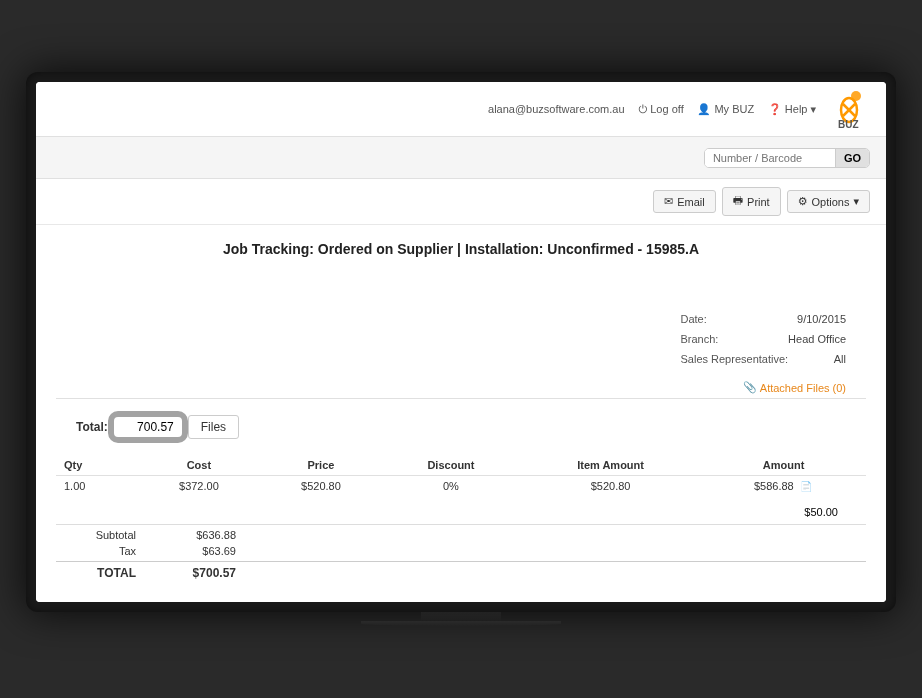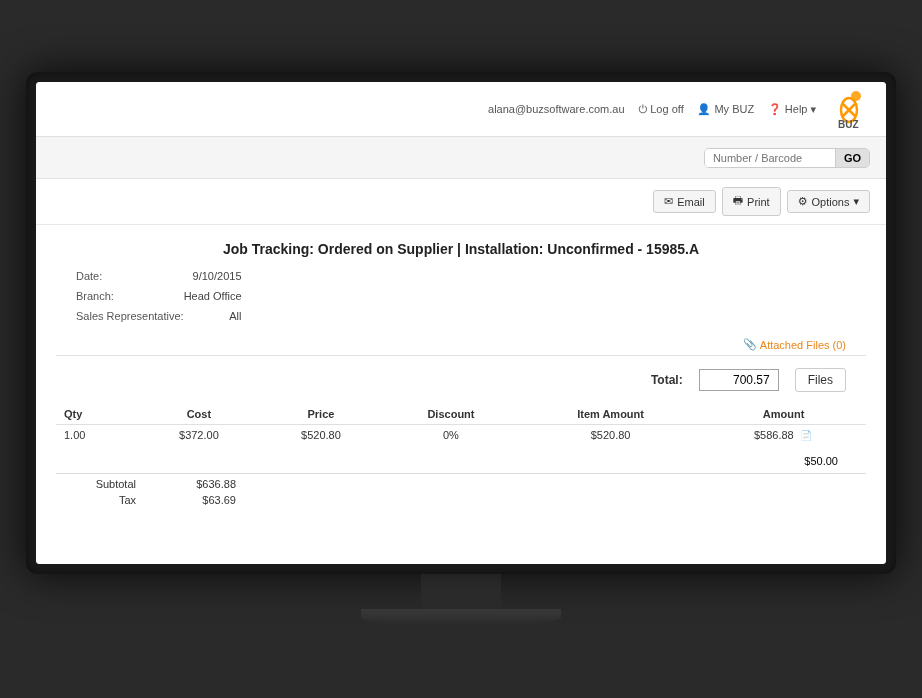--- a/index.html
+++ b/index.html
@@ -172,23 +172,24 @@
     .doc-title {
       text-align: center;
       font-size: 14px;
       font-weight: bold;
       color: #222;
       padding: 16px 0 10px 0;
     }
 
     .doc-meta {
       display: flex;
-      justify-content: flex-start;
+      justify-content: flex-end;
       padding: 0 20px;
       margin-bottom: 8px;
+      margin-top: 43px;
     }
 
     .doc-meta-left {
       font-size: 11px;
       color: #444;
       line-height: 1.8;
     }
 
     .doc-meta-right {
       font-size: 11px;
@@ -213,36 +214,35 @@
       font-size: 11px;
       color: #e8871a;
       text-decoration: none;
       display: flex;
       align-items: center;
       gap: 3px;
     }
 
     .total-row {
       display: flex;
-      justify-content: flex-end;
       align-items: center;
       padding: 6px 20px;
-      gap: 16px;
+      gap: 0;
       margin-bottom: 6px;
     }
 
     .total-label {
       font-size: 12px;
       color: #333;
       font-weight: bold;
     }
 
     .total-input {
-      border: 1px solid #a3a3a3;
-      border-radius: 0;
+      border: 6px solid #a3a3a3;
+      border-radius: 10px;
       padding: 3px 8px;
       font-size: 12px;
       width: 80px;
       text-align: right;
     }
 
     .apply-btn {
       background: #fff;
       border: 1px solid #ccc;
       border-radius: 3px;
@@ -457,20 +457,24 @@
           </div>
           <hr class="separator-line">
           <div class="summary-row">
             <span class="s-label">Subtotal</span>
             <span class="s-value">$636.88</span>
           </div>
           <div class="summary-row">
             <span class="s-label">Tax</span>
             <span class="s-value">$63.69</span>
           </div>
+          <div class="summary-row total-final">
+            <span class="s-label">TOTAL</span>
+            <span class="s-value">$700.57</span>
+          </div>
         </div>
 
       </div>
     </div>
   </div>
   <div class="monitor-stand-neck"></div>
   <div class="monitor-stand-base"></div>
 </div>
 
 </body></html>

